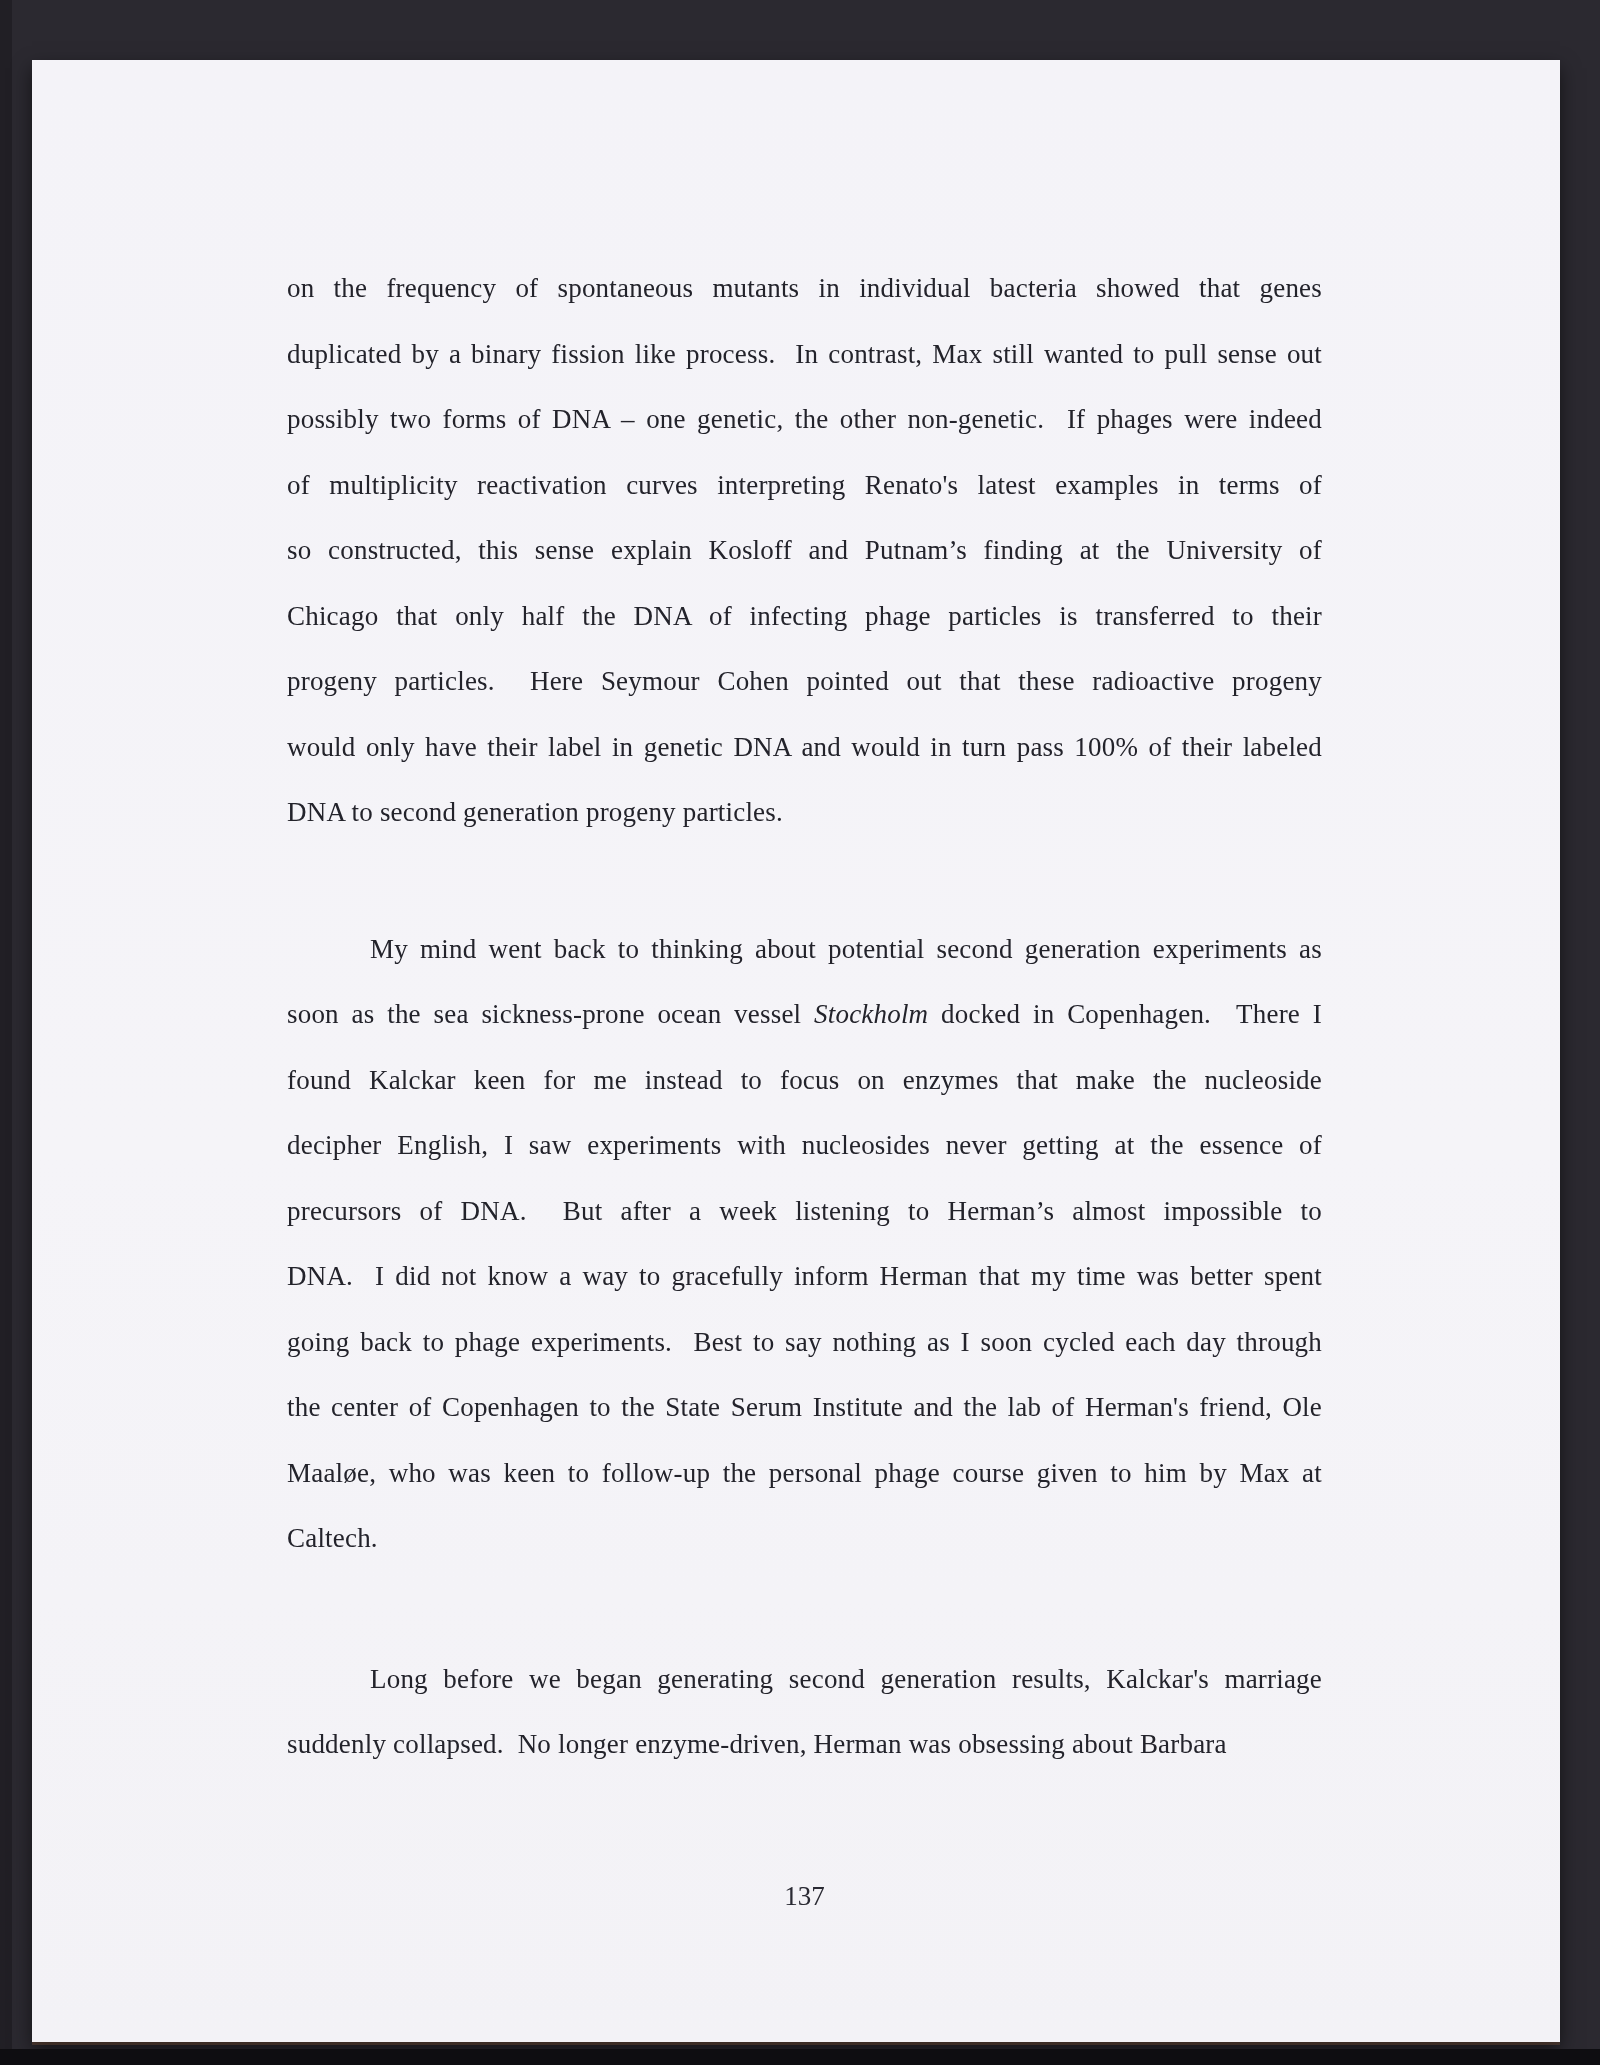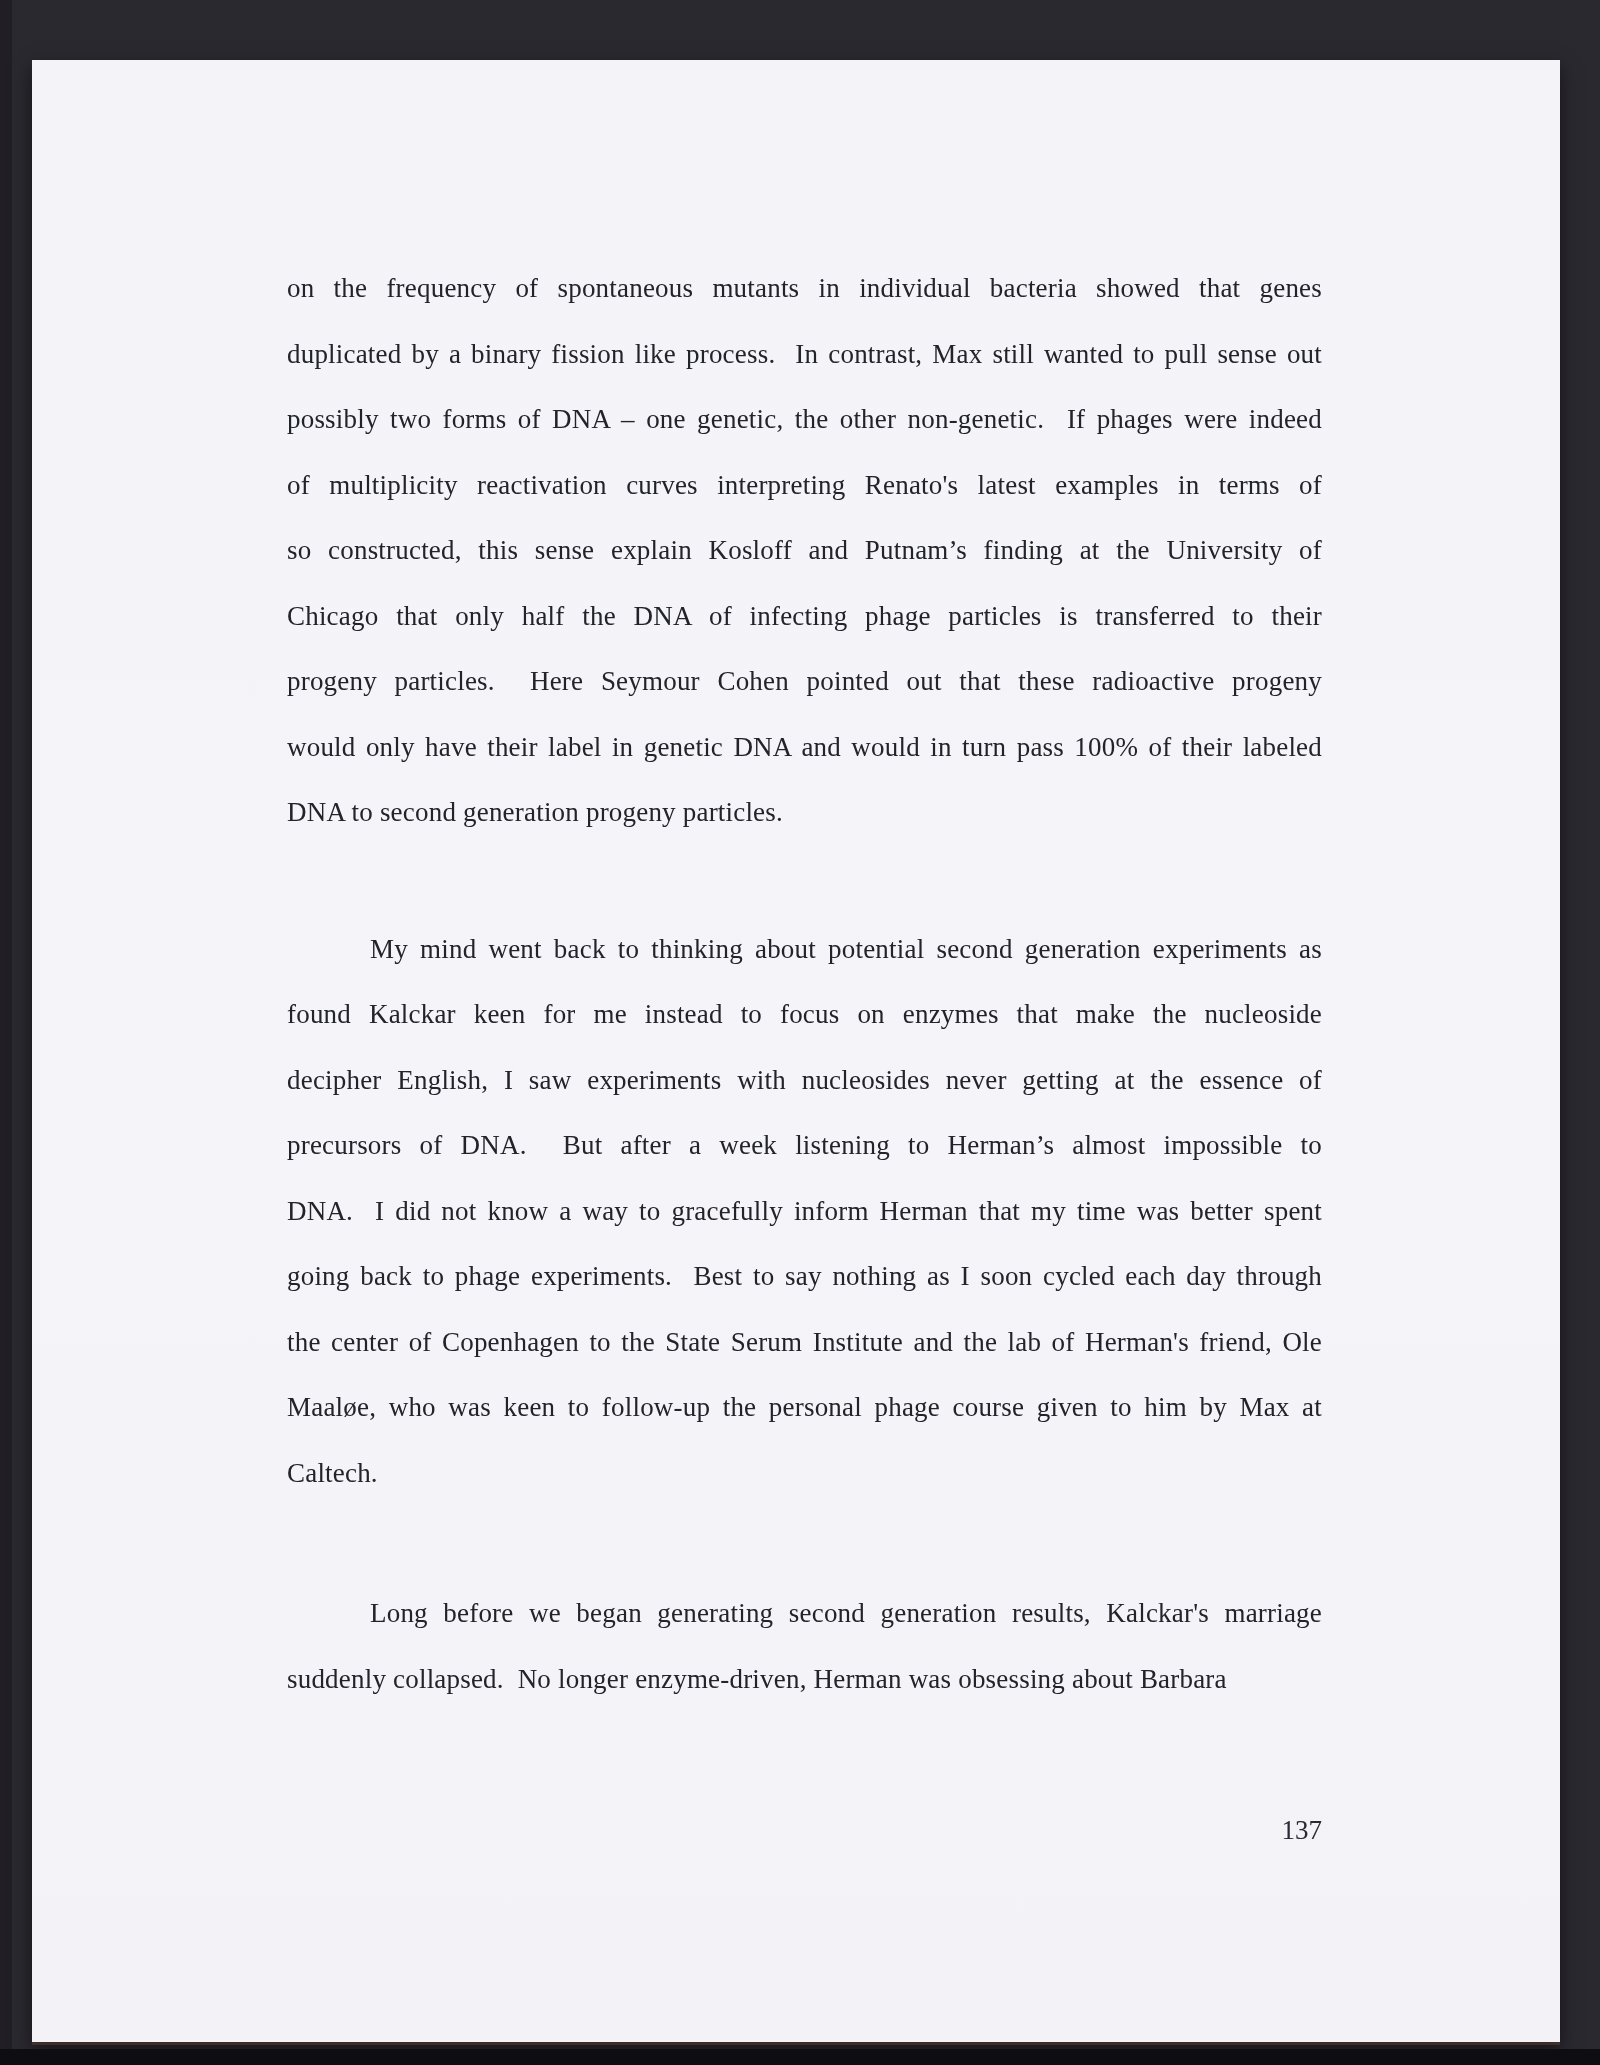--- a/index.html
+++ b/index.html
@@ -53,21 +53,21 @@
     white-space: pre-wrap;
   }
   .line.last {
     text-align-last: left;
   }
   .paragraph.indent .line:first-child {
     padding-left: 83px;
   }
   .page-number {
     margin-top: 86px;
-    text-align: right;
+    text-align: center;
     font-size: 27px;
     line-height: 65.5px;
     color: #2a2a33;
   }
 </style>
 </head>
 <body>
 
 <div class="scan">
   <div class="scan-edge-left"></div>
@@ -79,20 +79,21 @@
           <div class="line">possibly two forms of DNA – one genetic, the other non-genetic.  If phages were indeed</div>
           <div class="line">of multiplicity reactivation curves interpreting Renato's latest examples in terms of</div>
           <div class="line">so constructed, this sense explain Kosloff and Putnam’s finding at the University of</div>
           <div class="line">Chicago that only half the DNA of infecting phage particles is transferred to their</div>
           <div class="line">progeny particles.  Here Seymour Cohen pointed out that these radioactive progeny</div>
           <div class="line">would only have their label in genetic DNA and would in turn pass 100% of their labeled</div>
           <div class="line last">DNA to second generation progeny particles.</div>
         </div>
         <div class="paragraph indent">
           <div class="line">My mind went back to thinking about potential second generation experiments as</div>
+          <div class="line">soon as the sea sickness-prone ocean vessel <i>Stockholm</i> docked in Copenhagen.  There I</div>
           <div class="line">found Kalckar keen for me instead to focus on enzymes that make the nucleoside</div>
           <div class="line">decipher English, I saw experiments with nucleosides never getting at the essence of</div>
           <div class="line">precursors of DNA.  But after a week listening to Herman’s almost impossible to</div>
           <div class="line">DNA.  I did not know a way to gracefully inform Herman that my time was better spent</div>
           <div class="line">going back to phage experiments.  Best to say nothing as I soon cycled each day through</div>
           <div class="line">the center of Copenhagen to the State Serum Institute and the lab of Herman's friend, Ole</div>
           <div class="line">Maaløe, who was keen to follow-up the personal phage course given to him by Max at</div>
           <div class="line last">Caltech.</div>
         </div>
         <div class="paragraph indent p3">

